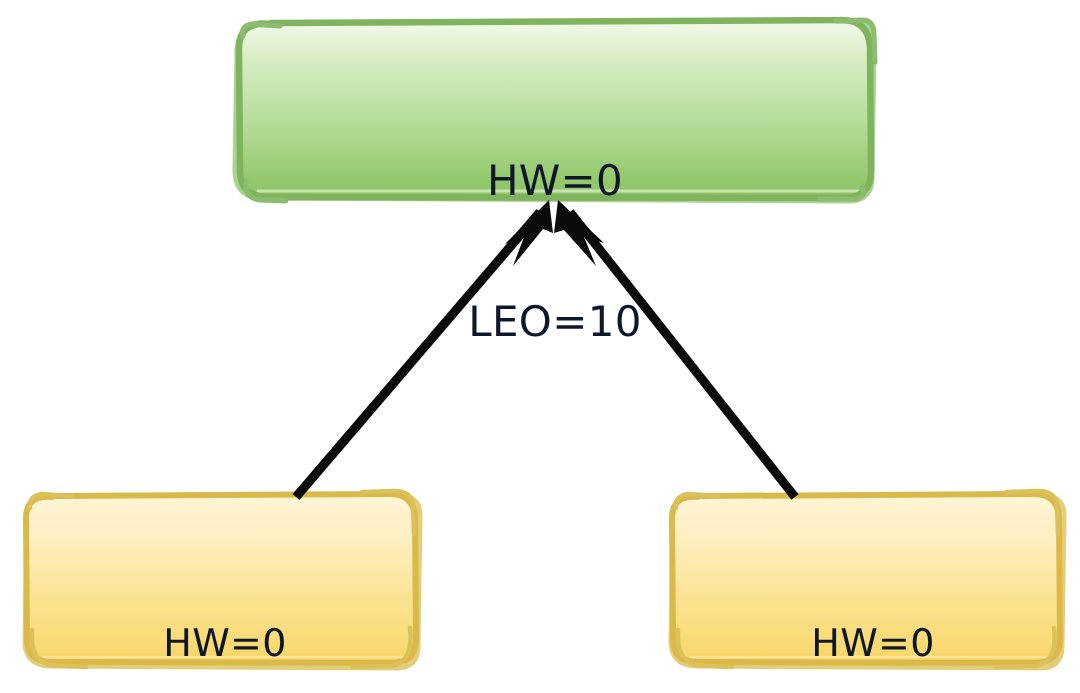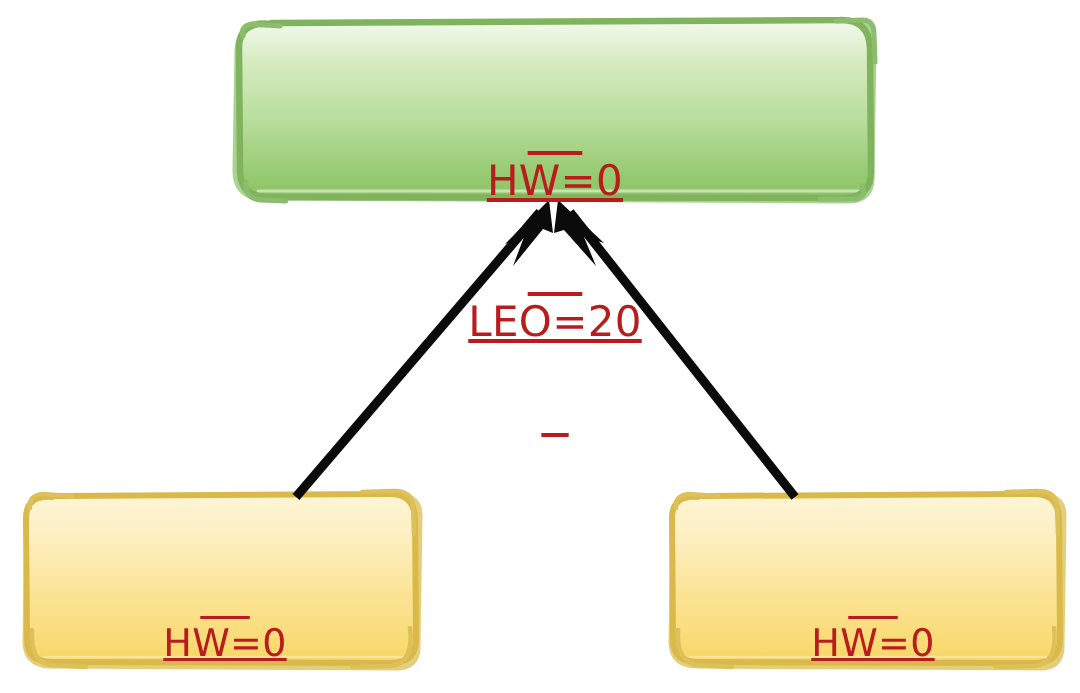--- a/index.html
+++ b/index.html
@@ -18,29 +18,28 @@
   .diagram-svg {
     position: absolute;
     left: 0;
     top: 0;
     width: 1080px;
     height: 693px;
   }
   .node-label {
     position: absolute;
     text-align: center;
-    color: #b91c1c;
+    color: #0f172a;
     font-family: "DejaVu Sans", sans-serif;
     font-weight: 400;
     line-height: 1.12;
     letter-spacing: 0.3px;
     white-space: pre;
     pointer-events: none;
     text-rendering: geometricPrecision;
-    text-decoration: underline;
   }
   .node-label .ln { display: block; }
   #label-root {
     font-size: 42px;
     left: 380px;
     top: 63px;
     width: 350px;
   }
   #label-left {
     font-size: 38px;
@@ -129,21 +128,21 @@
     </g>
 
     <g>
       <line x1="795" y1="497" x2="570" y2="212" stroke="#0b0b0b" stroke-width="9" stroke-linecap="butt"></line>
       <polygon points="558,200 604,243 584,237 596,266 564,230 554,233" fill="#0b0b0b"></polygon>
     </g>
   </svg>
 
   <div class="node-label" id="label-root">
     <span class="ln">HW=0</span>
-    <span class="ln">LEO=20</span>
+    <span class="ln">LEO=10</span>
   </div>
 
   <div class="node-label" id="label-left">
     <span class="ln">HW=0</span>
     
   </div>
 
   <div class="node-label" id="label-right">
     <span class="ln">HW=0</span>
     

